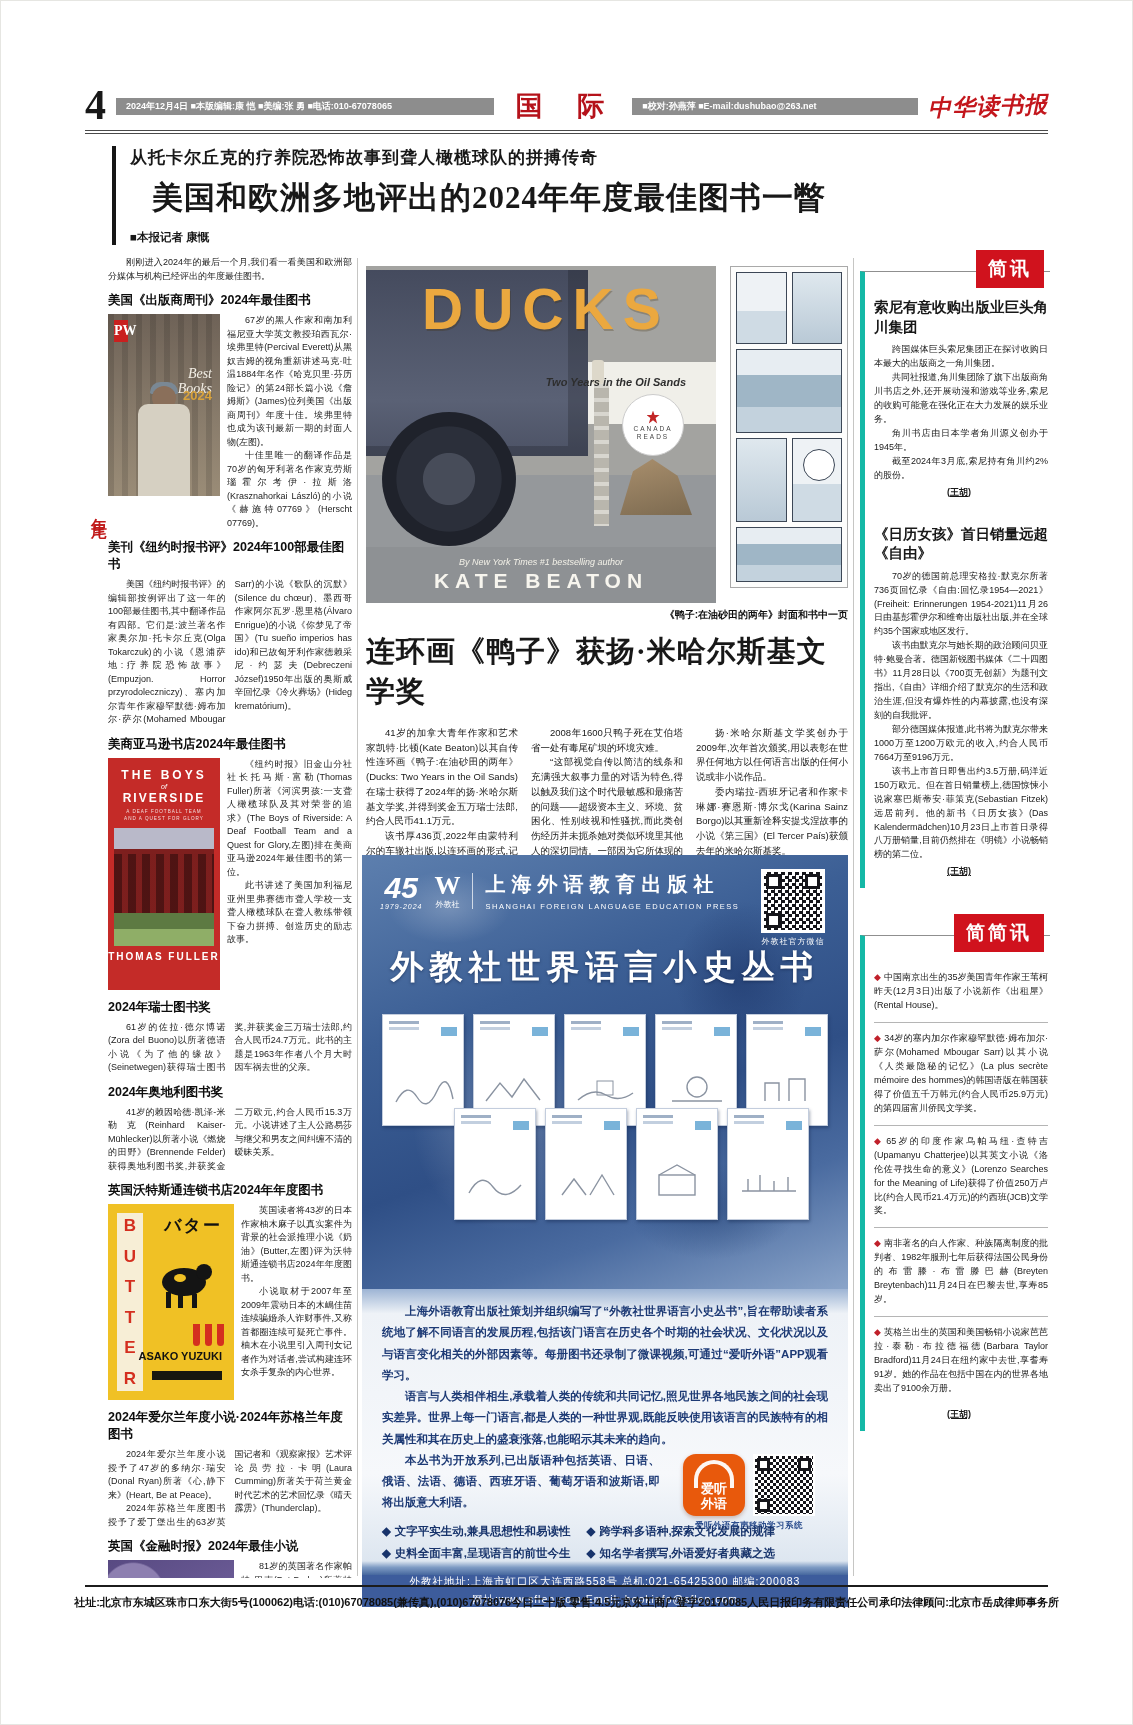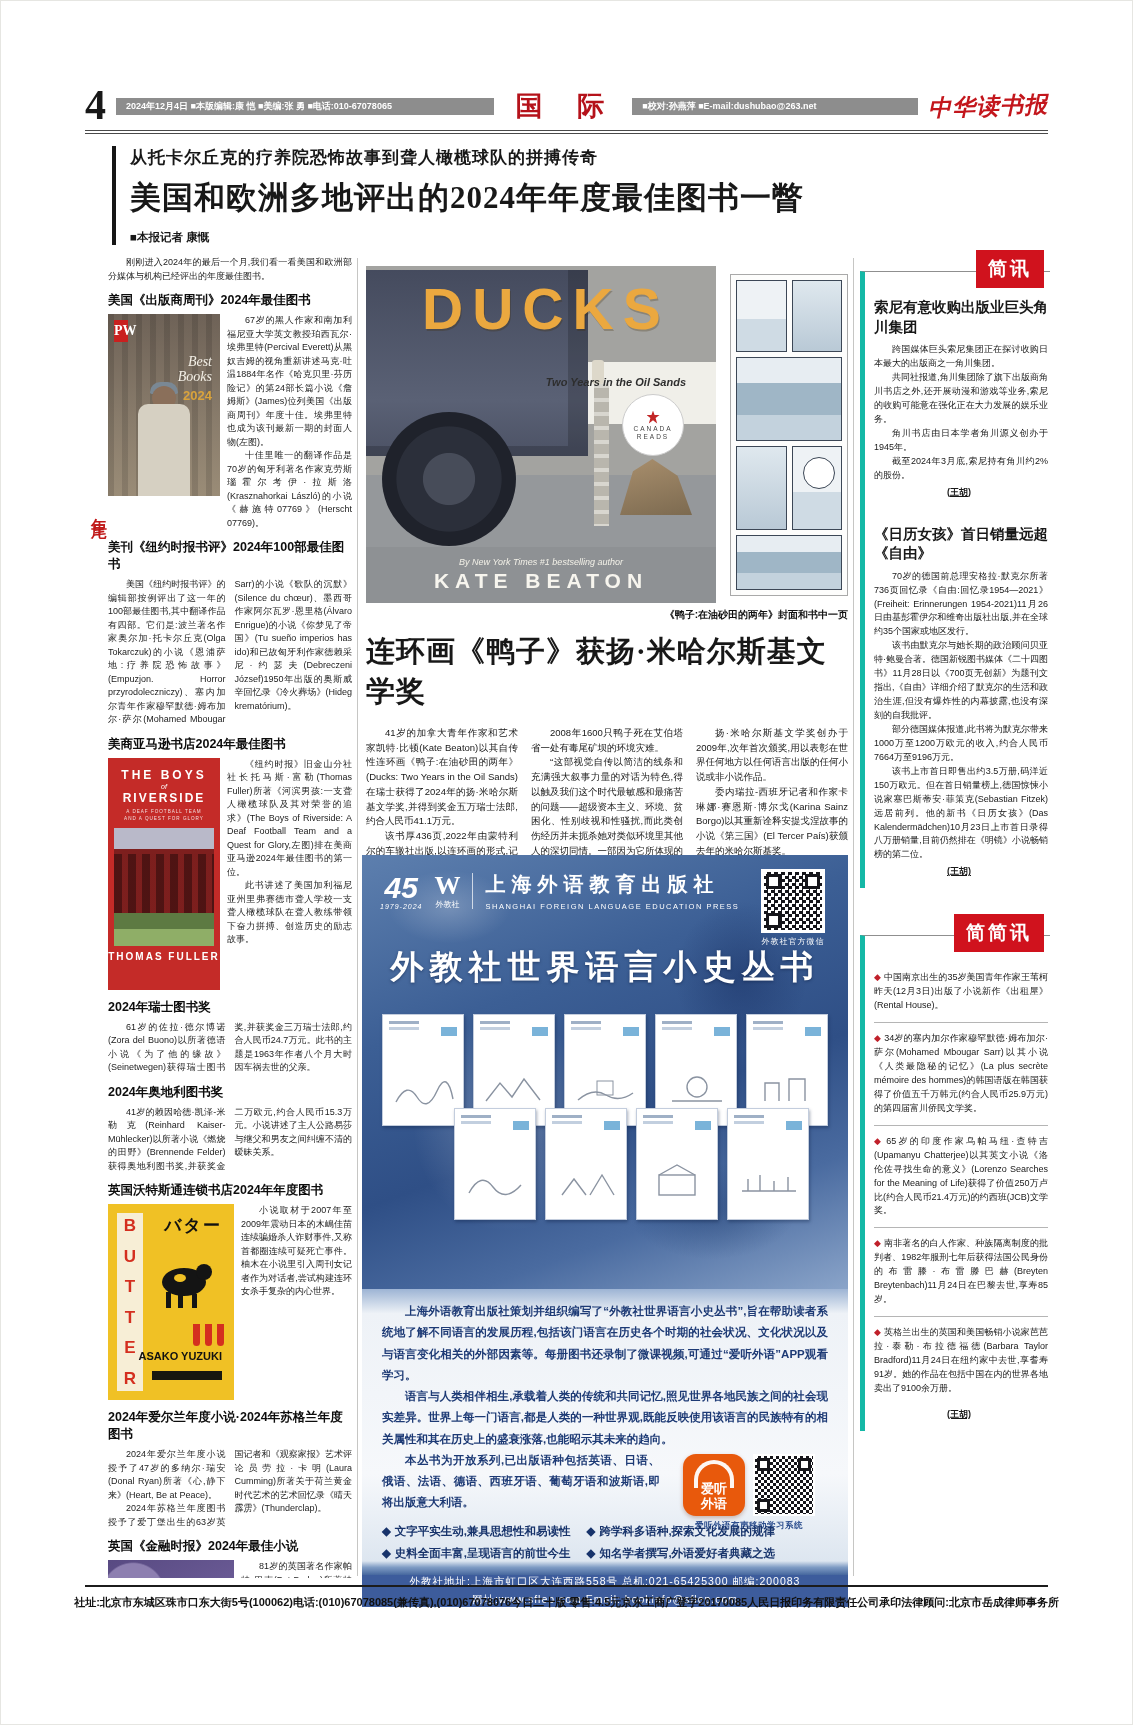--- a/index.html
+++ b/index.html
@@ -16,21 +16,21 @@
   .metabar.left { flex:1 1 auto; }
   .metabar.right { flex:1 1 auto; text-align:left; }
   .section-title { color:#b5121a; font-size:27px; font-weight:900; letter-spacing:14px; white-space:nowrap;
                    font-family:"Liberation Serif",serif; padding:0 4px 0 12px; }
   .masthead { color:#c3161c; font-size:23px; font-weight:900; font-family:"Liberation Serif",serif;
               transform:rotate(-2deg); letter-spacing:1px; white-space:nowrap; font-style:italic; }
 
   
   .lead { position:absolute; left:112px; top:146px; width:800px; border-left:4px solid #161616; padding-left:14px; }
   .kicker { font-size:17px; font-weight:bold; letter-spacing:1px; }
-  .headline { font-size:31px; font-weight:900; margin-top:8px; letter-spacing:1px; font-family:"Liberation Serif",serif; }
+  .headline { font-size:31px; font-weight:900; margin-top:8px; letter-spacing:1px; font-family:"Liberation Serif",serif;margin-left:22px; }
   .byline { margin-top:11px; font-size:11.5px; font-weight:bold; }
 
   .margin-label { position:absolute; left:88px; top:505px; writing-mode:vertical-rl; color:#c01818;
                   font-size:16px; font-weight:bold; letter-spacing:6px; }
 
   .vrule { position:absolute; top:258px; height:1318px; width:1px; background:#c6c6c4; }
   .rule-a { left:357px; } .rule-b { left:853px; }
 
   
   .left-strip { position:absolute; left:108px; top:256px; width:244px; height:1322px; overflow:hidden; }
@@ -40,21 +40,21 @@
   .sec-text { flex:1; min-width:0; }
   .cols2 { column-count:2; column-gap:9px; }
 
   
   .cover { flex:none; position:relative; overflow:hidden; }
   .pw { width:112px; height:182px; background:
         repeating-linear-gradient(90deg, rgba(0,0,0,.12) 0 6px, transparent 6px 14px),
         linear-gradient(#6e6257,#8a7d6c 60%,#9a8c77); }
   .pw-logo { position:absolute; left:6px; top:6px; width:14px; height:22px; background:#c9201f; color:#fff;
              font-family:"Liberation Serif",serif; font-weight:900; font-size:14px; text-align:center; line-height:22px; }
-  .pw-best { position:absolute; right:8px; top:40px; color:#f3efe6; font-family:"Liberation Serif",serif;
+  .pw-best { position:absolute; right:8px; top:52px; color:#f3efe6; font-family:"Liberation Serif",serif;
              font-style:italic; font-size:14px; line-height:1.1; text-align:right; }
   .pw-year { position:absolute; right:8px; top:74px; color:#d9a33c; font-weight:bold; font-size:13px; }
   .pw-man { position:absolute; left:30px; bottom:0; width:52px; height:92px; background:#d6d0c2; border-radius:10px 10px 0 0; }
   .pw-head { position:absolute; left:44px; bottom:86px; width:24px; height:24px; background:#8a6f5a; border-radius:50%; }
   .pw-cap { position:absolute; left:42px; bottom:102px; width:28px; height:12px; background:#7a8894; border-radius:12px 12px 2px 2px; }
 
   .boys { width:112px; height:232px; background:#c42b28; color:#fff; text-align:center; padding-top:10px; }
   .boys-t1 { font-size:12px; letter-spacing:3px; font-weight:bold; }
   .boys-t2 { font-size:7px; font-style:italic; margin:1px 0; }
   .boys-t3 { font-size:12px; letter-spacing:2px; font-weight:bold; }
@@ -78,21 +78,21 @@
   .butter-bar { position:absolute; right:12px; bottom:20px; width:70px; height:9px; background:#17170f; }
 
   .voyage { width:126px; height:172px;
         background: radial-gradient(circle at 20% 20%, #8d7fb0 0 18%, transparent 19%),
                     radial-gradient(circle at 80% 30%, #caa34a 0 14%, transparent 15%),
                     radial-gradient(circle at 70% 75%, #7465a0 0 22%, transparent 23%),
                     linear-gradient(150deg,#584a82,#6f5f9a 50%,#4e4273); }
 
   
   .middle { position:absolute; left:366px; top:266px; width:482px; }
-  .feature-media { display:flex; gap:14px; align-items:center; }
+  .feature-media { display:flex; gap:14px; align-items:flex-start; }
 
   .ducks { position:relative; width:350px; height:337px; background:#a3a3a0; overflow:hidden; flex:none; }
   .d-sky { position:absolute; left:0; right:0; top:96px; height:62px; background:#f0efe9; }
   .d-ground { position:absolute; left:0; right:0; bottom:56px; height:72px; background:#95989b; }
   .d-body { position:absolute; left:0; top:4px; width:222px; height:186px;
         background:linear-gradient(#454b5e,#5a6175 70%,#4c5265);
         box-shadow: inset -20px -10px 0 rgba(0,0,0,.18); }
   .d-bed { position:absolute; left:0; top:4px; width:150px; height:58px; background:#363b4b; }
   .d-wheel { position:absolute; left:16px; top:146px; width:134px; height:134px; border-radius:50%;
         background:radial-gradient(circle, #474c59 0 27%, #2b2f3a 28% 55%, #1f222b 56% 100%); }
@@ -305,20 +305,21 @@
         </svg>
         <div class="butter-drips">
             <i></i>
             <i></i>
             <i></i>
           </div>
         <div class="butter-author">ASAKO YUZUKI</div>
         <div class="butter-bar"></div>
       </div>
       <div class="sec-text">
+        <p>英国读者将43岁的日本作家柚木麻子以真实案件为背景的社会派推理小说《奶油》(Butter,左图)评为沃特斯通连锁书店2024年年度图书。</p>
         <p>小说取材于2007年至2009年震动日本的木嶋佳苗连续骗婚杀人诈财事件,又称首都圈连续可疑死亡事件。柚木在小说里引入周刊女记者作为对话者,尝试构建连环女杀手复杂的内心世界。</p>
       </div>
     </div>
 
     <h3 class="sec-h">2024年爱尔兰年度小说·2024年苏格兰年度图书</h3>
     <div class="sec-text cols2">
       <p>2024年爱尔兰年度小说授予了47岁的多纳尔·瑞安(Donal Ryan)所著《心,静下来》(Heart, Be at Peace)。</p>
       <p>2024年苏格兰年度图书授予了爱丁堡出生的63岁英国记者和《观察家报》艺术评论员劳拉·卡明(Laura Cumming)所著关于荷兰黄金时代艺术的艺术回忆录《晴天霹雳》(Thunderclap)。</p>
     </div>
 

